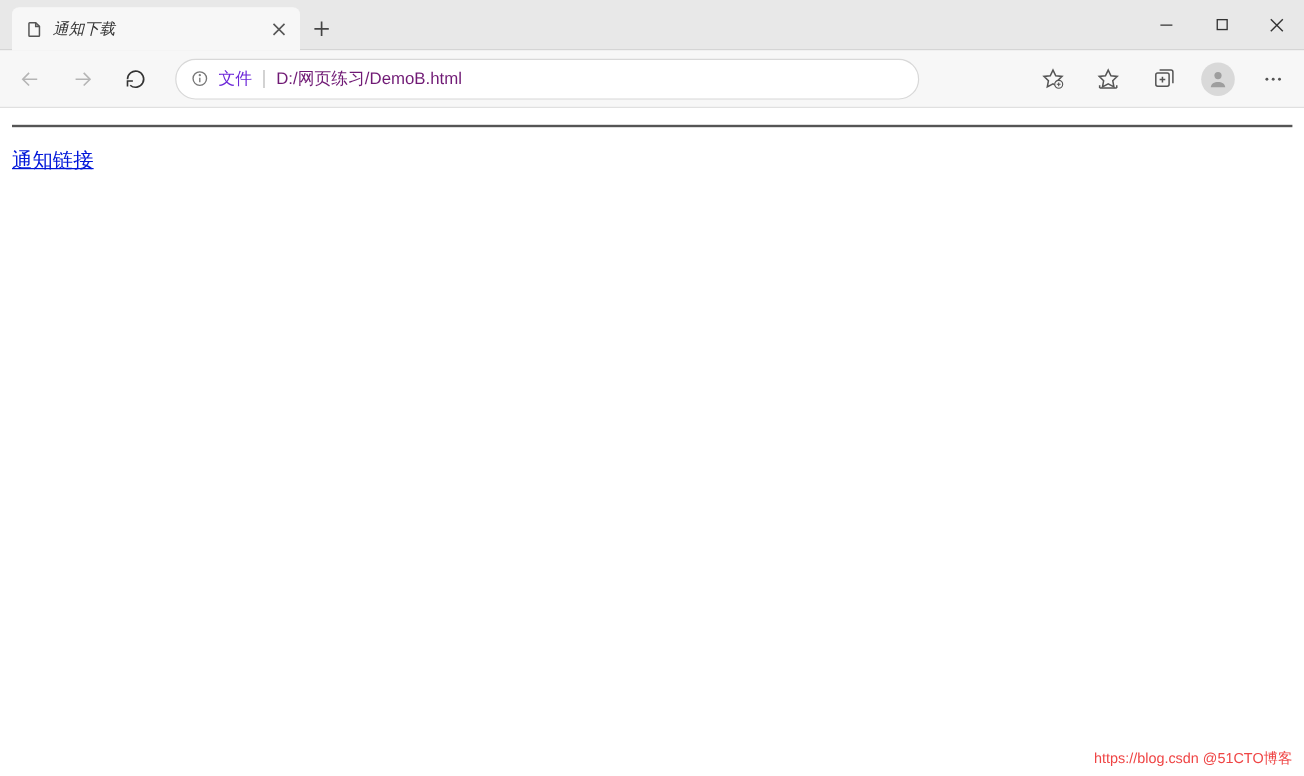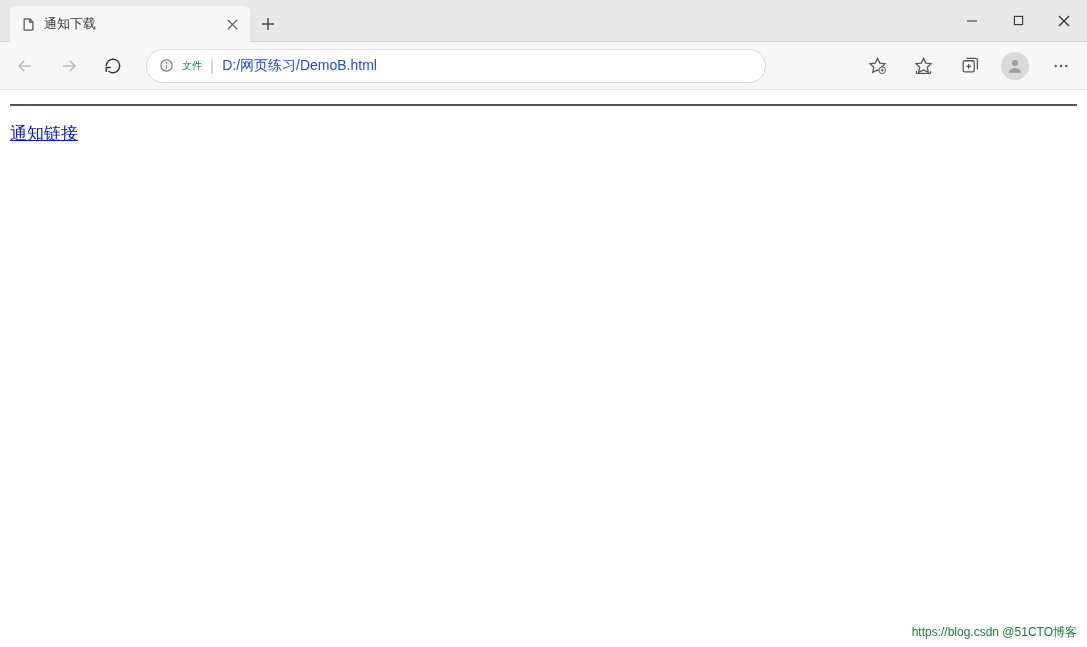--- a/index.html
+++ b/index.html
@@ -1,48 +1,48 @@
 <!DOCTYPE html>
 <html><head>
   <meta charset="utf-8">
   <style>
     * { margin: 0; padding: 0; box-sizing: border-box; }
     html, body { width: 1087px; height: 647px; font-family: "Microsoft YaHei", "Segoe UI", Arial, sans-serif; overflow: hidden; background: #fff; }
 
     
     .titlebar { height: 42px; background: #e8e8e8; display: flex; align-items: stretch; border-bottom: 1px solid #d0d0d0; }
-    .tab { display: flex; align-items: center; background: #f7f7f7; border-top-left-radius: 6px; border-top-right-radius: 6px; margin-top: 6px; margin-left: 10px; padding: 0 10px; height: 36px; min-width: 240px; position: relative; }
+    .tab { display: flex; align-items: center; background: #f7f7f7; border-top-left-radius: 6px; border-top-right-radius: 6px; margin-top: 6px; margin-left: 10px; padding: 0 10px; height: 36px; min-width: 240px; position: relative; font-style: italic; }
     .tab .favicon { width: 16px; height: 16px; margin-right: 8px; display:flex; align-items:center; justify-content:center;}
     .tab .title { font-size: 13px; color: #333; flex: 1; }
     .tab .close { width: 16px; height: 16px; display:flex; align-items:center; justify-content:center; color:#555; font-size: 14px;}
     .newtab { width: 36px; display:flex; align-items:center; justify-content:center; color:#444; font-size: 18px; margin-top:6px;}
     .spacer { flex: 1; }
     .winbtns { display:flex; }
     .winbtn { width: 46px; display:flex; align-items:center; justify-content:center; color:#333; }
 
     
     .toolbar { height: 48px; background: #f7f7f7; display:flex; align-items:center; padding: 0 6px; gap: 6px; border-bottom: 1px solid #e0e0e0;}
     .navbtn { width: 38px; height: 38px; display:flex; align-items:center; justify-content:center; border-radius: 4px; color:#555;}
     .navbtn.disabled { color:#b5b5b5; }
     .addr { flex: 0 1 620px; height: 34px; border: 1px solid #d8d8d8; border-radius: 17px; background:#fff; display:flex; align-items:center; padding: 0 12px; gap:8px; margin-left: 8px; }
     .addr .info { color:#777; display:flex; align-items:center; }
-    .addr .scheme { color:#0f766e; font-size: 10px; }
+    .addr .scheme { color:#6d28d9; font-size: 14px; }
     .addr .sep { color:#c7c7c7; }
-    .addr .path { color:#1d4ed8; font-size: 14px; }
+    .addr .path { color:#701a75; font-size: 14px; }
     .toolspacer { flex:1; }
     .ticon { width: 40px; height: 38px; display:flex; align-items:center; justify-content:center; color:#555; }
     .avatar { width: 28px; height: 28px; border-radius: 50%; background:#d9d9d9; display:flex; align-items:center; justify-content:center; }
 
     
     .page { padding: 14px 10px; }
     .page h2 { text-align:center; font-size: 22px; font-weight: bold; margin-bottom: 12px; }
     .page hr { border: none; border-top: 2px solid #555; margin-bottom: 16px; }
     .page a.link { color: #0016d9; text-decoration: underline; font-size: 17px; }
 
-    .watermark { position:absolute; bottom:6px; right:10px; color:#15803d; font-size:12px; pointer-events:none;}
+    .watermark { position:absolute; bottom:6px; right:10px; color:#ef4444; font-size:12px; pointer-events:none;}
     svg { display:block; }
   </style>
 </head>
 <body>
 
 <div class="titlebar">
   <div class="tab">
     <span class="favicon">
       <svg width="15" height="15" viewBox="0 0 24 24" fill="none" stroke="#555" stroke-width="2">
           <path d="M14 3H6a1 1 0 0 0-1 1v16a1 1 0 0 0 1 1h12a1 1 0 0 0 1-1V8z"></path>

